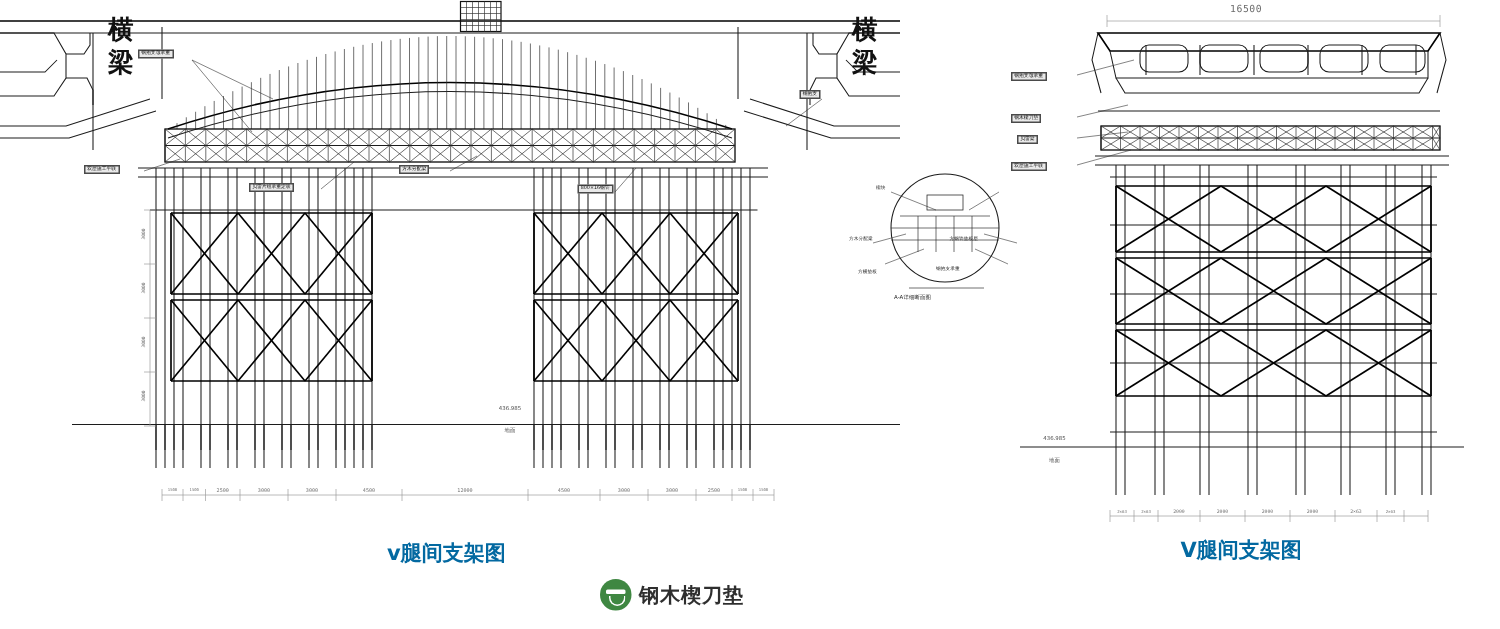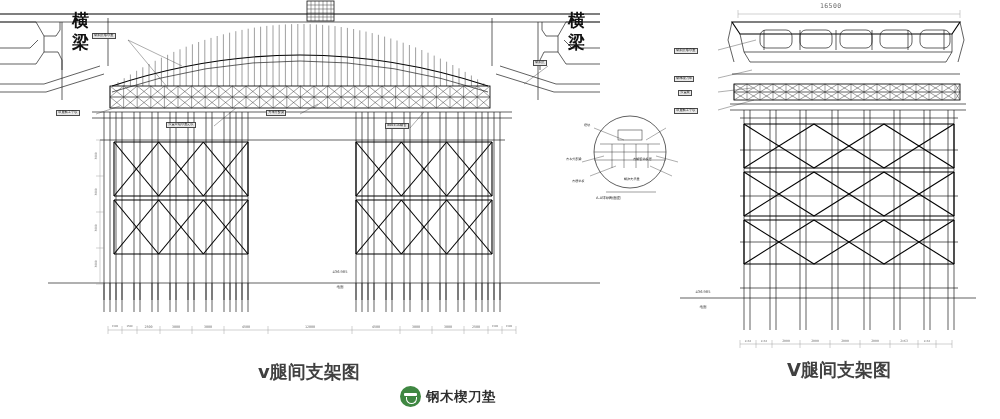--- a/index.html
+++ b/index.html
@@ -10,21 +10,21 @@
   .lbl{position:absolute;font-size:3.1px;line-height:1.05;color:#1b1b1b;
        white-space:nowrap;letter-spacing:.02em;}
   .lblbox{position:absolute;font-size:3.2px;line-height:1.1;color:#101010;
        background:#e9e9e9;border:.5px solid #4a4a4a;padding:.4px 1.2px;white-space:nowrap;}
   .dim{position:absolute;font-size:3.4px;color:#6f6f6f;white-space:nowrap;
        font-family:"DejaVu Sans Mono","Liberation Mono",monospace;}
   .dimbig{position:absolute;font-size:6.5px;color:#6b6b6b;white-space:nowrap;
        font-family:"DejaVu Sans Mono","Liberation Mono",monospace;letter-spacing:.06em;}
   .bigcn{position:absolute;font-size:17px;font-weight:700;color:#111;
        font-family:"DejaVu Sans","Liberation Sans",sans-serif;line-height:1.0;}
-  .title{position:absolute;font-size:18px;font-weight:700;color:#404040;white-space:nowrap;}
+  .title{position:absolute;font-size:14px;font-weight:700;color:#0369a1;white-space:nowrap;}
   .elev{position:absolute;font-size:3.6px;color:#4a4a4a;white-space:nowrap;text-align:center;}
 
   svg{position:absolute;left:0;top:0;overflow:visible;}
   .s{fill:none;stroke:#1c1c1c;stroke-width:.7;}
   .s2{fill:none;stroke:#000;stroke-width:1.1;}
   .sthin{fill:none;stroke:#2a2a2a;stroke-width:.45;}
   .sgrey{fill:none;stroke:#9a9a9a;stroke-width:.45;}
   .slead{fill:none;stroke:#333;stroke-width:.4;}
 
   

